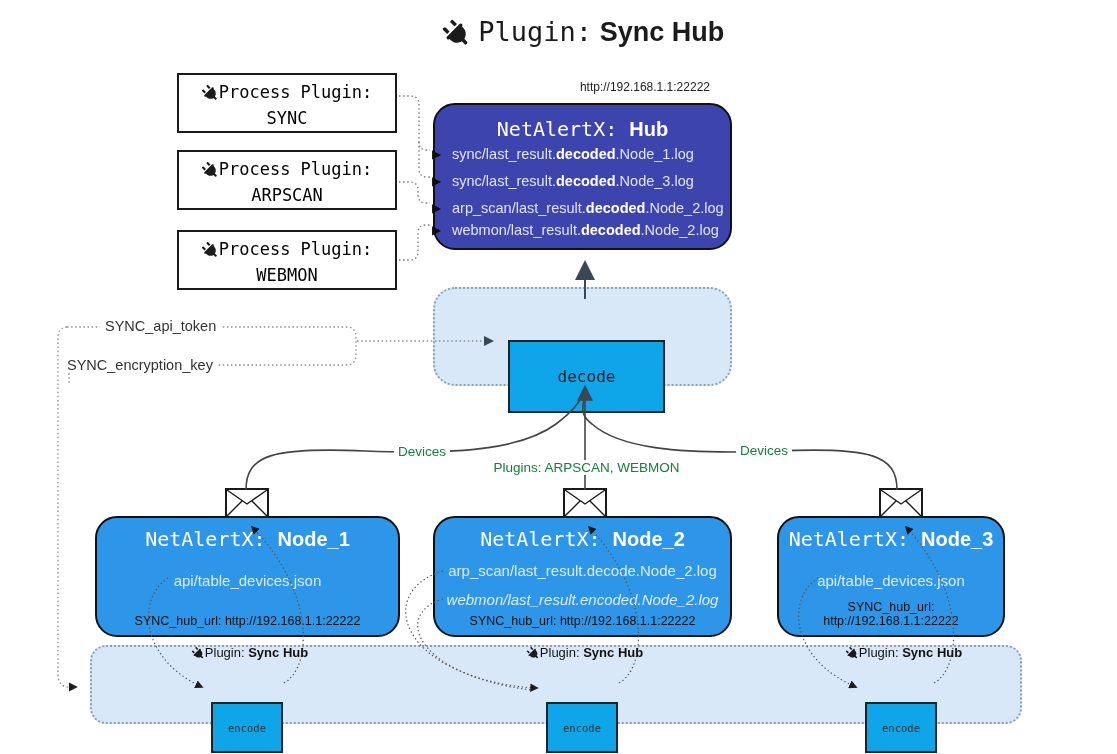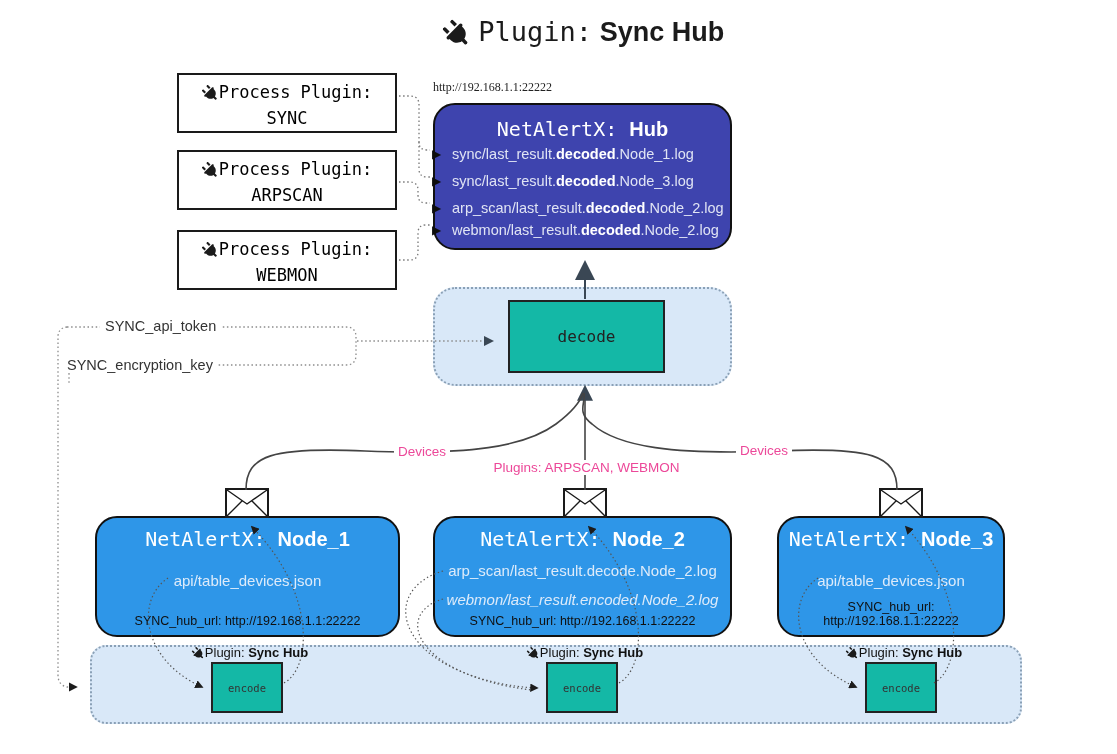--- a/index.html
+++ b/index.html
@@ -14,46 +14,46 @@
   .plug{display:inline-block;vertical-align:middle;transform:rotate(-45deg);}
 
   
   .pbox{position:absolute;left:177px;width:220px;height:60px;background:#fff;
         border:2px solid #1a1a1a;z-index:2;text-align:center;
         font-size:17px;line-height:26px;padding-top:4px;box-sizing:border-box;}
   .pbox .l1{white-space:nowrap;}
   #pbox1{top:73px;} #pbox2{top:150px;} #pbox3{top:230px;}
 
   
-  .hub-url{position:absolute;left:433px;width:299px;top:80px;text-align:left;
-           font-size:12px;color:#222;z-index:2;font-family:Liberation Serif, serif;}
+  .hub-url{position:absolute;left:411px;width:299px;top:80px;text-align:right;
+           font-size:12px;color:#222;z-index:2;}
   .hub{position:absolute;left:433px;top:103px;width:299px;height:147px;
        background:#3e44ae;border:2px solid #111;border-radius:22px;z-index:2;
        box-sizing:border-box;color:#fff;padding-left:48px;}
   .hub-title{position:absolute;left:0;right:0;top:12px;text-align:center;font-size:20px;}
   .hub-title b, .node-title b{font-weight:700;font-family:"Liberation Sans",sans-serif;}
   .hub-row{position:absolute;left:17px;right:4px;font-size:14.5px;color:#e0e4f4;white-space:nowrap;}
   .hub-row b{color:#fff;}
   .tri{position:absolute;left:-20px;top:1px;font-size:12px;color:#0d0d0d;}
   #hrow1{top:41px;} #hrow2{top:68px;} #hrow3{top:95px;} #hrow4{top:117px;}
 
   
   .panel{position:absolute;background:#d9e8f8;border:2px dotted #8aa0b6;box-sizing:border-box;}
   #decode-panel{left:433px;top:287px;width:299px;height:99px;border-radius:22px;z-index:2;}
-  .wbox{position:absolute;background:#14b8a6;border:2.5px solid #222;box-sizing:border-box;
-        display:flex;align-items:center;justify-content:center;z-index:3;}
+  .wbox{position:absolute;background:#0ea5e9;border:2.5px solid #222;box-sizing:border-box;
+        display:flex;align-items:center;justify-content:center;z-index:3;margin-top:40px;}
   #decode-box{left:508px;top:300px;width:157px;height:73px;font-size:16px;color:#222;}
 
   
   .secret{position:absolute;background:#fff;padding:0 5px;font-size:14.5px;color:#333;
           z-index:5;white-space:nowrap;text-align:center;}
   #secret1{left:100px;top:318px;} #secret2{left:62px;top:357px;}
 
   
-  .edge-label{position:absolute;background:#fff;padding:0 4px;font-size:13.5px;color:#ec4899;
+  .edge-label{position:absolute;background:#fff;padding:0 4px;font-size:13.5px;color:#15803d;
               z-index:5;white-space:nowrap;}
   #edge-left{left:394px;top:444px;} #edge-right{left:736px;top:443px;}
   #edge-center{left:433px;width:299px;top:460px;text-align:center;background:transparent;}
   #edge-center span{background:#fff;padding:0 4px;}
 
   
   .node{position:absolute;top:516px;height:121px;background:#2e96e8;
         border:2px solid #111;border-radius:22px;z-index:2;box-sizing:border-box;color:#fff;}
   #node1{left:95px;width:305px;} #node2{left:433px;width:299px;} #node3{left:777px;width:228px;}
   .node-title{position:absolute;left:0;right:0;top:9px;text-align:center;font-size:20px;}

